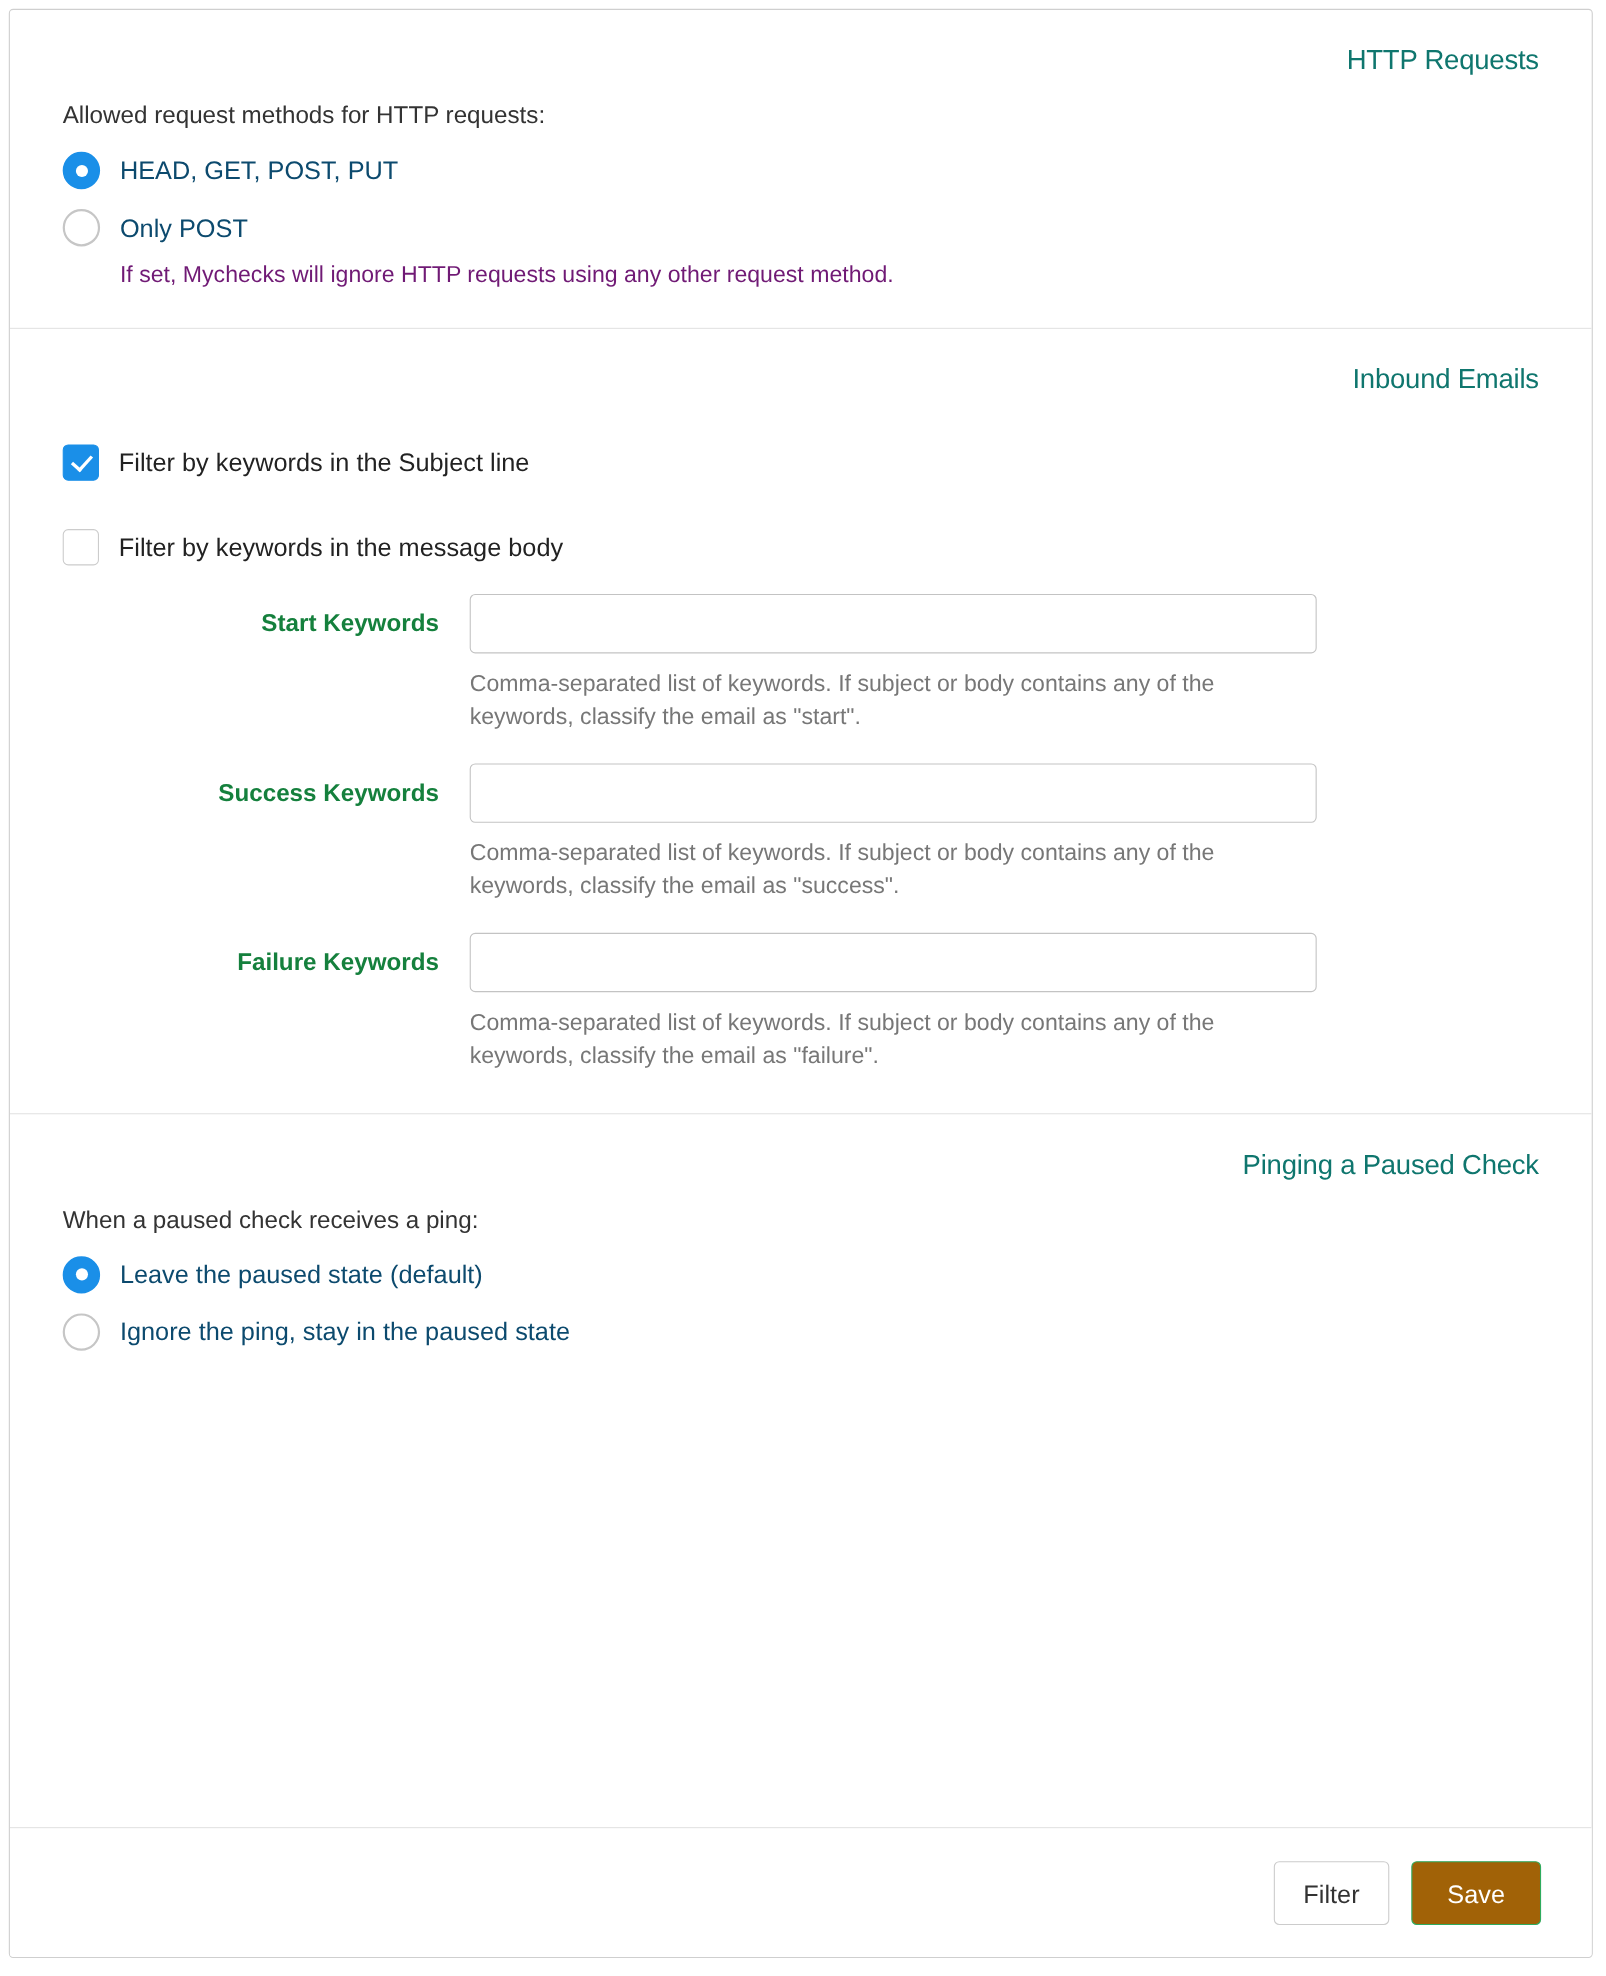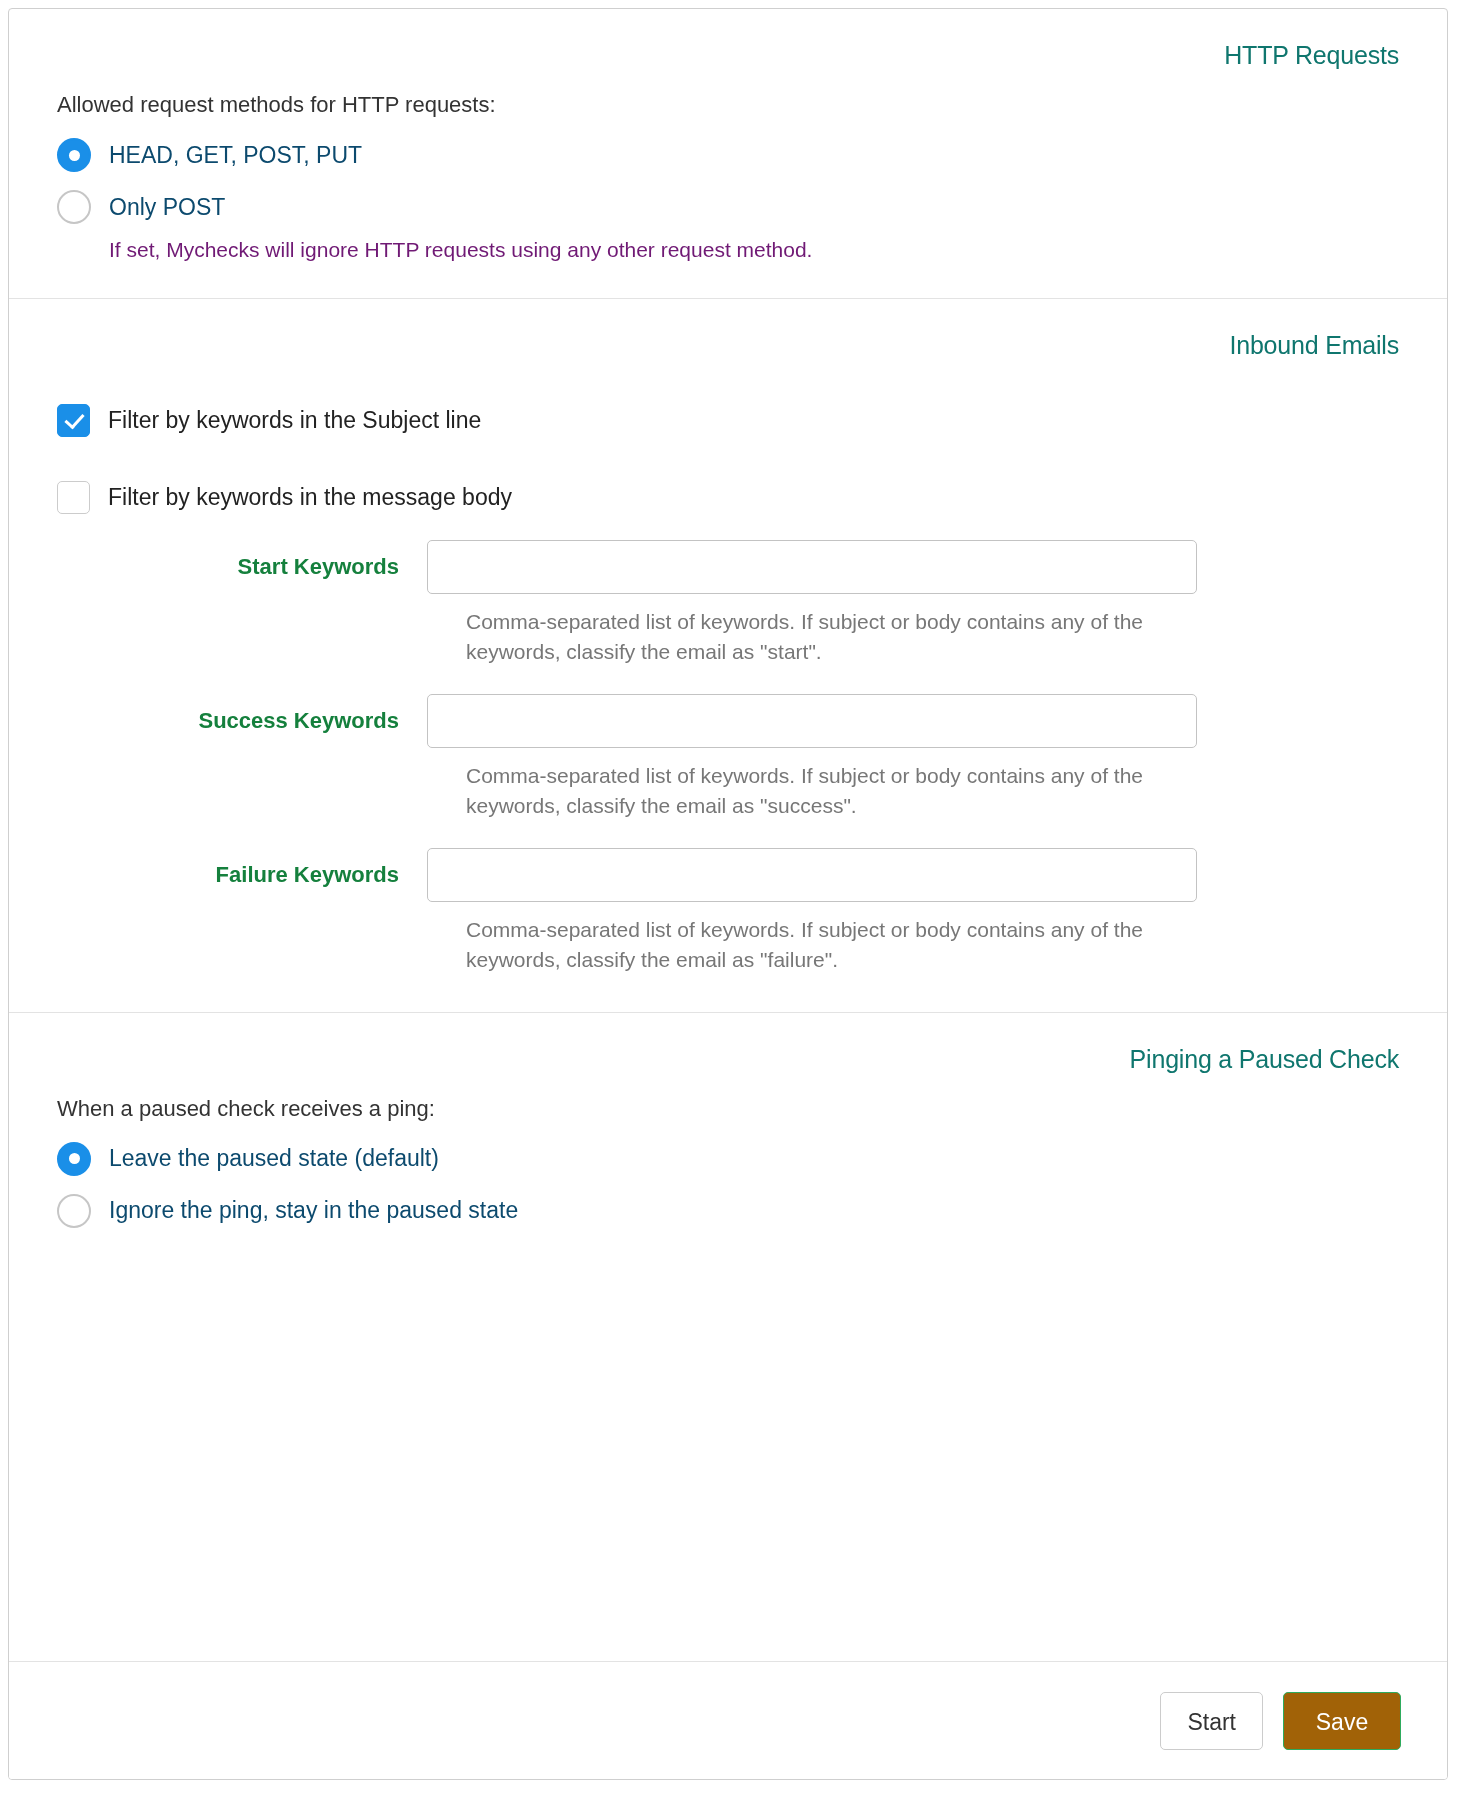--- a/index.html
+++ b/index.html
@@ -171,21 +171,20 @@
     padding: 0 14px;
     background: #ffffff;
     outline: none;
     font-family: "Liberation Sans", sans-serif;
   }
   .field-help {
     font-size: 21px;
     color: #777777;
     line-height: 1.45;
     margin-top: 13px;
-    margin-left: 39px;
   }
 
   
   .footer {
     position: absolute;
     left: 0;
     right: 0;
     bottom: 0;
     height: 118px;
     border-top: 1px solid #e3e3e3;
@@ -291,17 +290,17 @@
       <span class="radio-label">Leave the paused state (default)</span>
     </div>
 
     <div class="radio-row">
       <span class="radio"></span>
       <span class="radio-label">Ignore the ping, stay in the paused state</span>
     </div>
   </div>
 
   <div class="footer">
-    <button class="btn btn-cancel">Start</button>
+    <button class="btn btn-cancel">Filter</button>
     <button class="btn btn-save">Save</button>
   </div>
 
 </div>
 
 </body></html>

